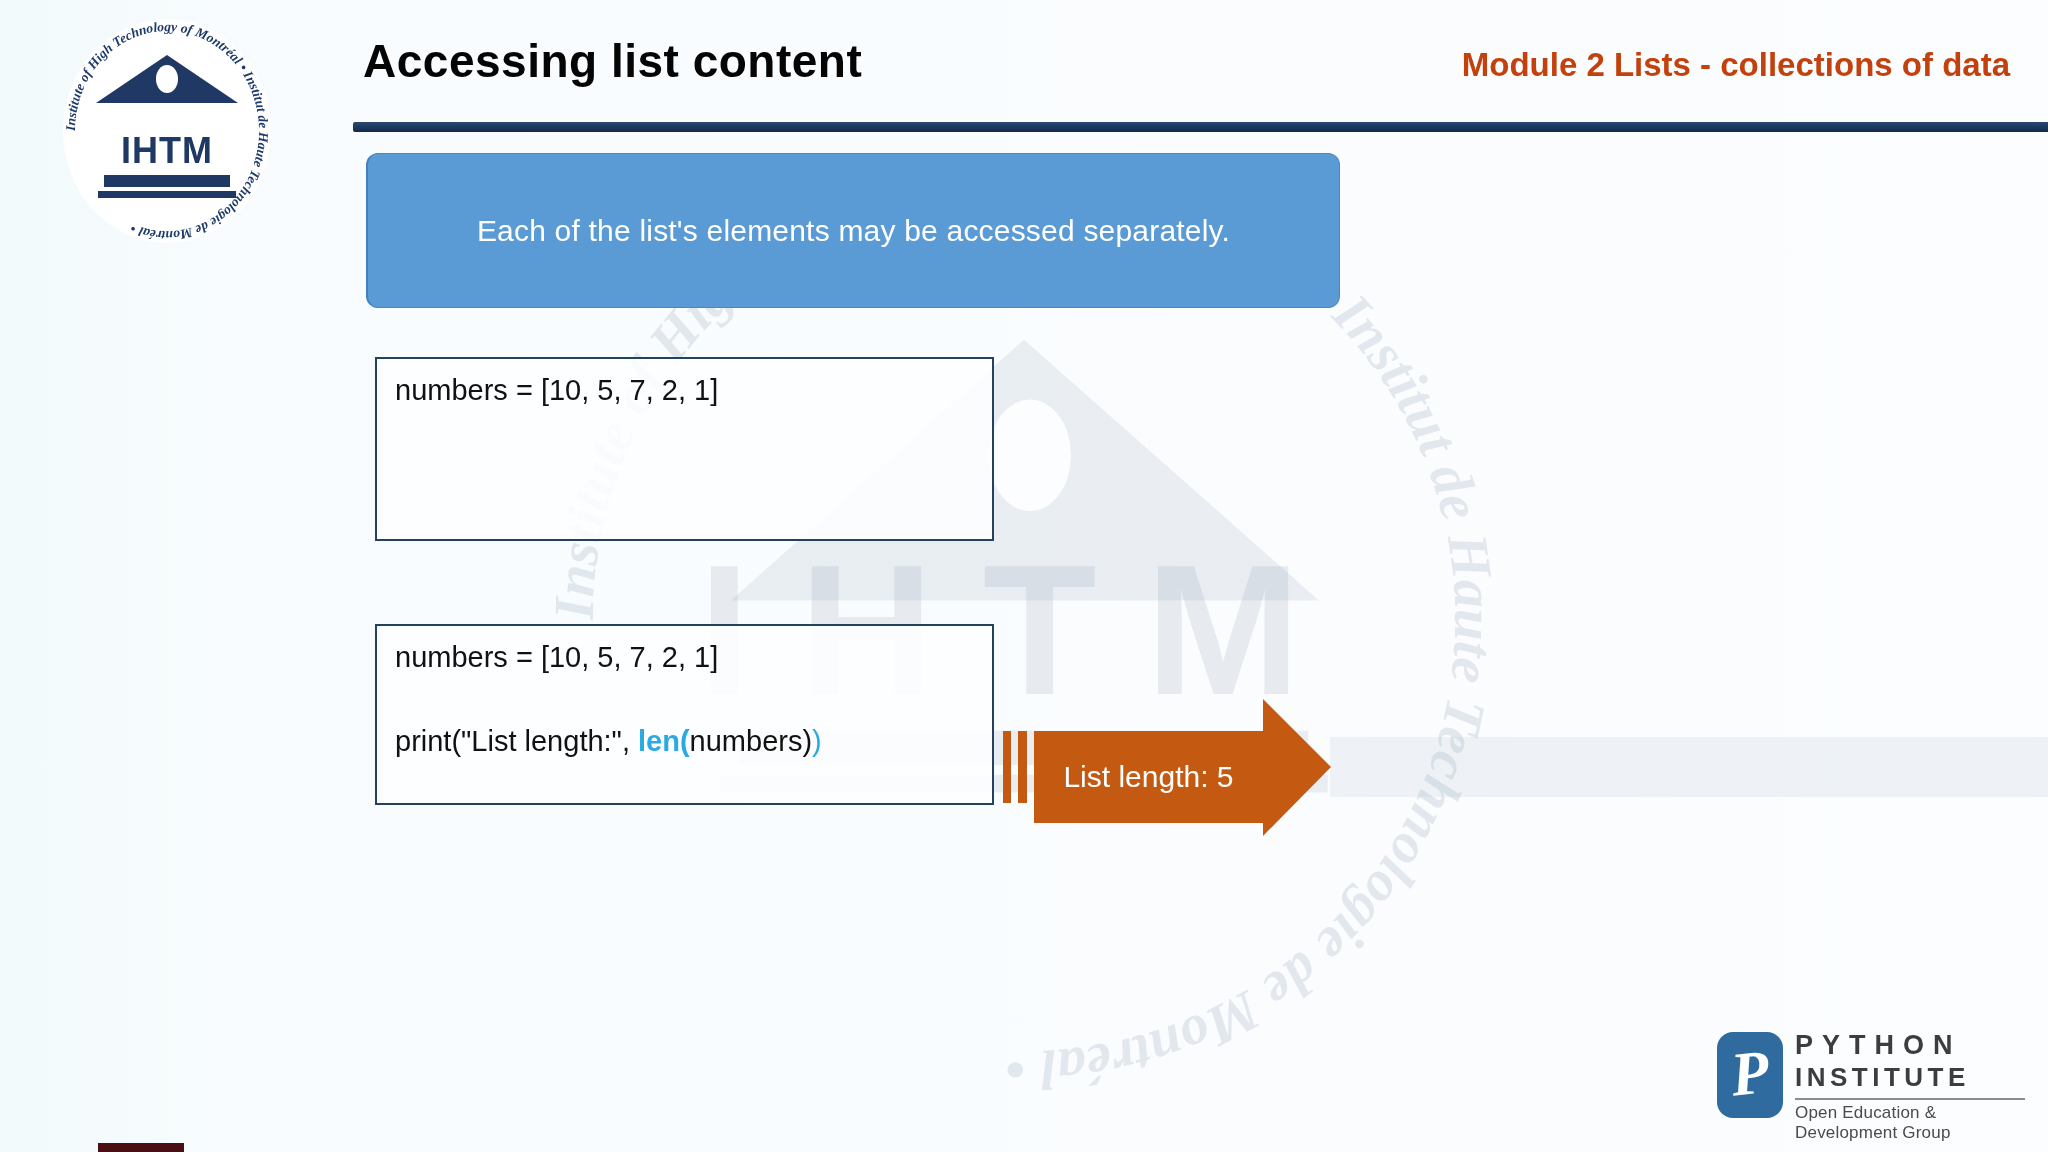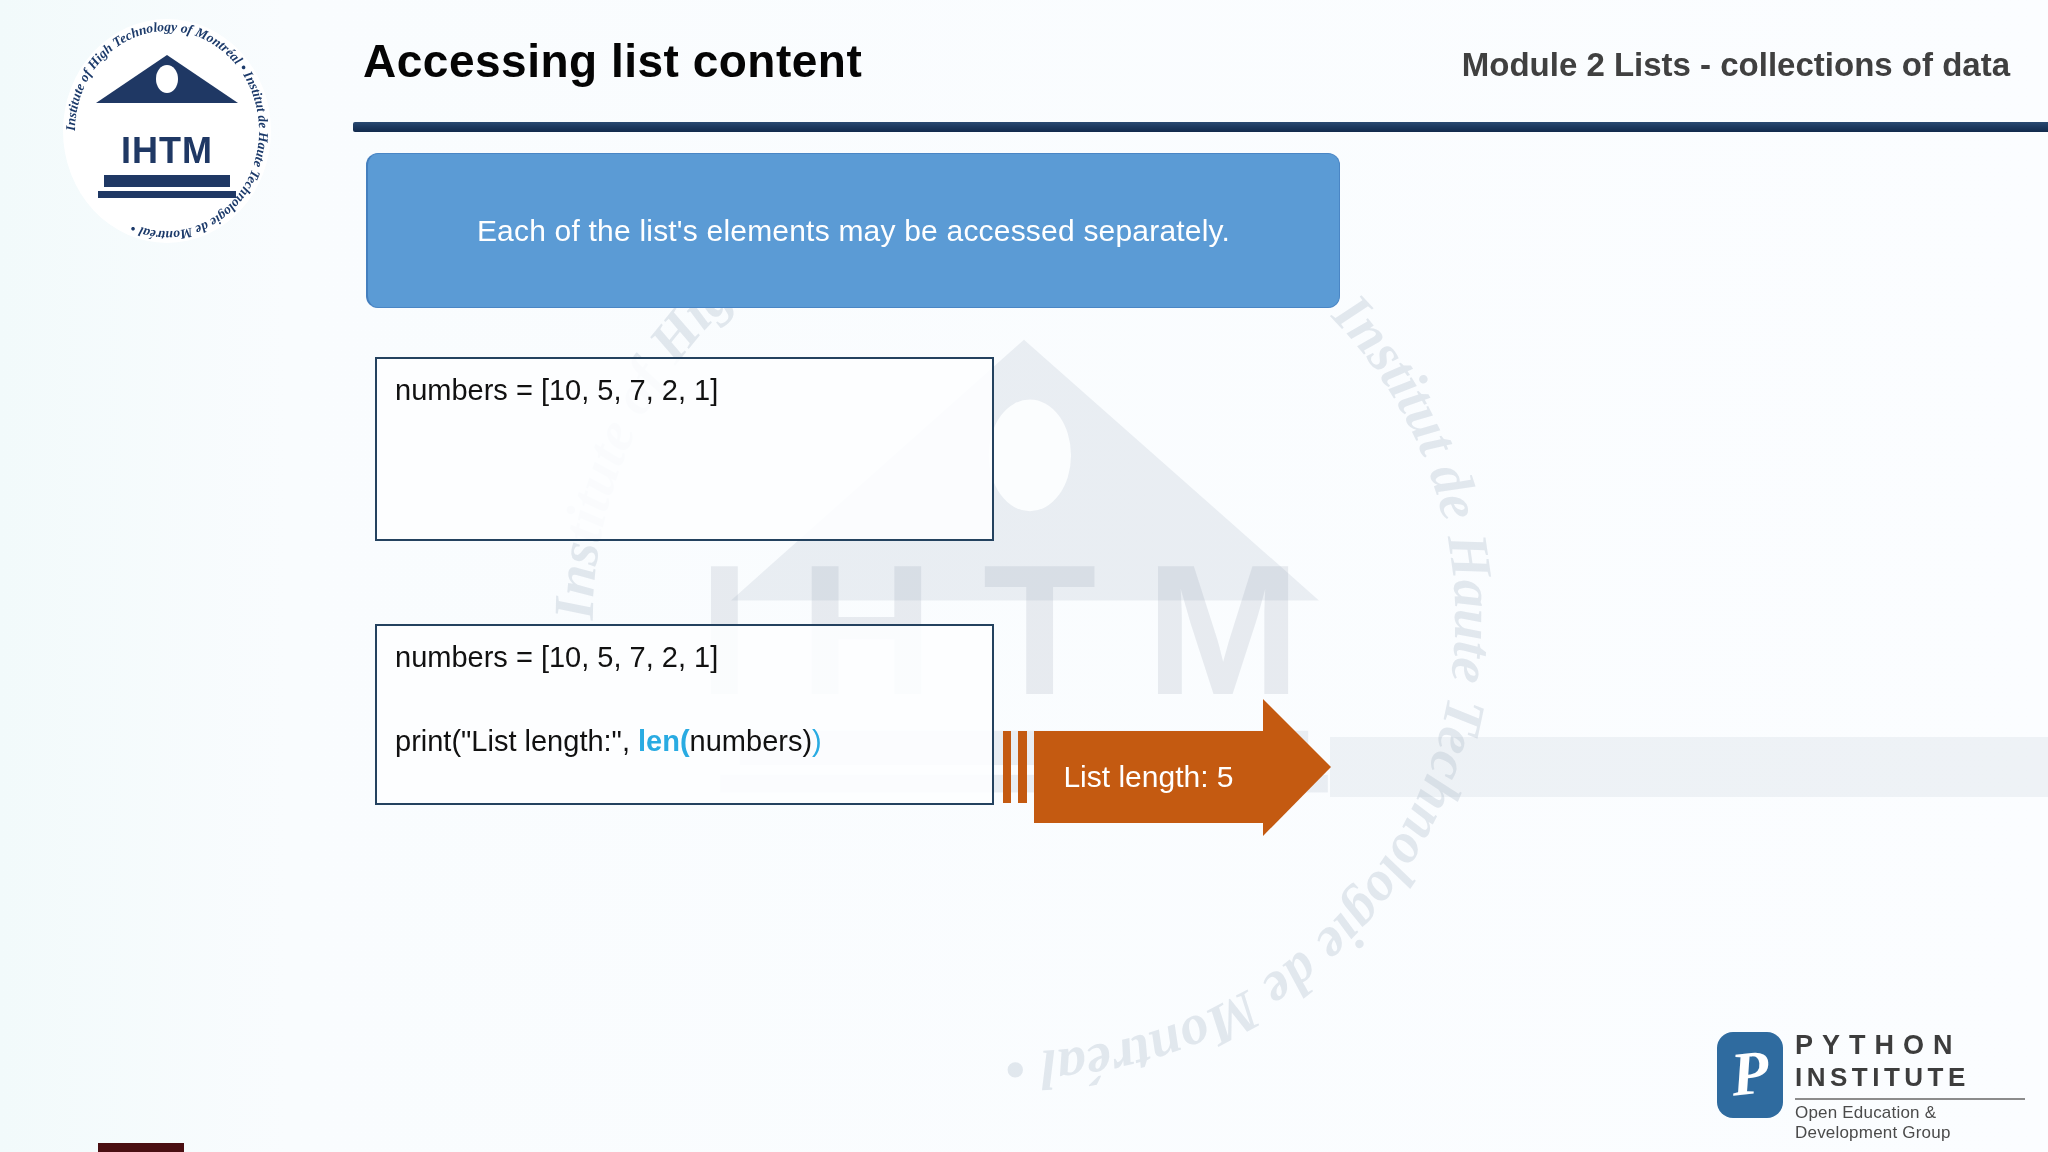--- a/index.html
+++ b/index.html
@@ -15,21 +15,21 @@
   .wm-hole  { fill:#fbfdfe; opacity:1; }
   .wm-ring  { font-family:"Liberation Serif", serif; font-style:italic; font-weight:700; font-size:58px; fill:#8296ad; opacity:0.20; }
   .wm-acronym { font-family:"Liberation Sans", sans-serif; font-weight:700; font-size:190px; letter-spacing:50px; fill:#7e8ba0; opacity:0.15; }
   .wm-band { position:absolute; background:rgba(176,186,200,0.16); }
   
   .ihtm-logo { position:absolute; left:62px; top:16px; width:210px; height:230px; }
   .logo-ring-text { font-family:"Liberation Serif", serif; font-style:italic; font-weight:700; font-size:13.5px; fill:#1c3a6a; }
   .logo-navy { fill:#1F3864; }
   .logo-acronym { font-family:"Liberation Sans", sans-serif; font-weight:700; font-size:36px; letter-spacing:1px; fill:#1F3864; }
   .page-title { position:absolute; left:363px; top:34px; font-size:46px; font-weight:700; color:#050505; letter-spacing:0.5px; }
-  .module-title { position:absolute; right:38px; top:46px; font-size:33px; font-weight:700; color:#404040;text-align:right; }
+  .module-title { position:absolute; right:38px; top:46px; font-size:33px; font-weight:700; color:#c2410c;text-align:right; }
   .divider { position:absolute; left:353px; top:122px; width:1695px; height:10px;
     background:linear-gradient(180deg,#2a4a72 0%,#1d3a60 45%,#122a4c 100%); border-radius:2px 0 0 2px; }
   
   .callout { position:absolute; left:366px; top:153px; width:974px; height:155px;
     background:#5B9BD5; border:1px solid #4a86c5; border-left:2px solid #447fbe; border-radius:12px;
     display:flex; align-items:center; justify-content:center; }
   .callout span { color:#ffffff; font-size:30px; letter-spacing:0.2px; }
   
   .code-box { position:absolute; left:375px; width:619px; background:rgba(253,254,255,0.88);
     border:2px solid #24425f; padding:10px 0 13px 18px; font-size:29px; line-height:42px; color:#111; }

